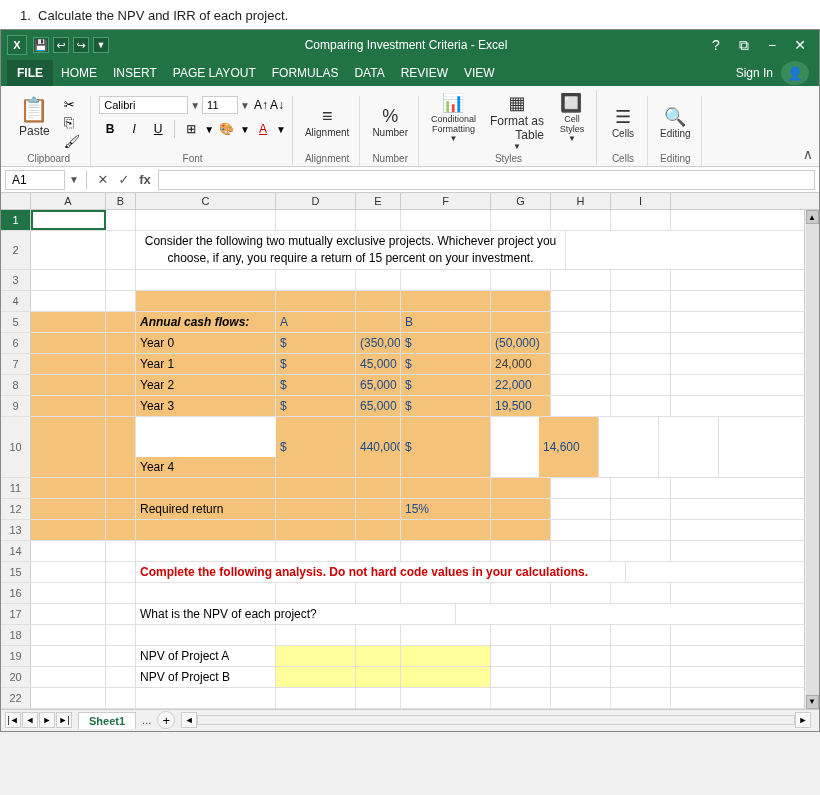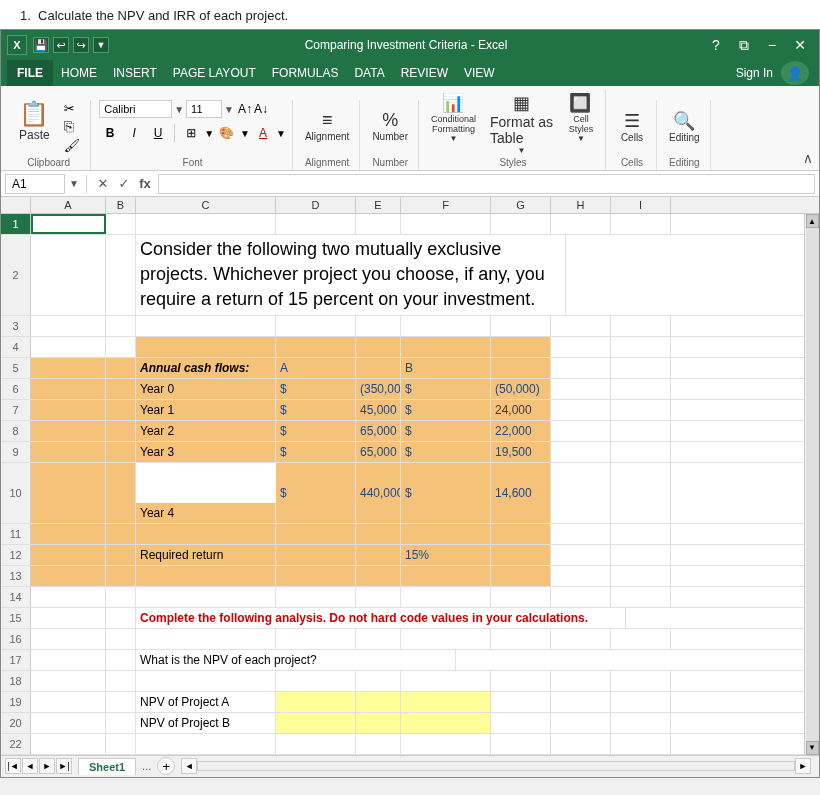--- a/index.html
+++ b/index.html
@@ -149,21 +149,21 @@
       font-size: 11px;
       padding: 1px 4px;
       cursor: pointer;
       border-radius: 2px;
       white-space: nowrap;
     }
     .font-name-box {
       border: 1px solid #ccc;
       padding: 2px 4px;
       font-size: 11px;
-      width: 73px;
+      width: 89px;
       background: white;
     }
     .font-size-box {
       border: 1px solid #ccc;
       padding: 2px 4px;
       font-size: 11px;
       width: 36px;
       background: white;
     }
     .font-controls {
@@ -475,21 +475,21 @@
 
     <div class="ribbon-group">
       <div class="ribbon-group-content" style="gap:6px;">
         <div class="ribbon-btn" style="min-height:52px;">
           <span style="font-size:18px;">📊</span>
           <span style="font-size:9px;text-align:center;">Conditional<br>Formatting</span>
           <span style="font-size:8px;">▼</span>
         </div>
         <div class="ribbon-btn" style="min-height:52px;">
           <span style="font-size:18px;">▦</span>
-          <span style="font-size:14px;text-align:left;">Format as<br>Table</span>
+          <span style="font-size:12px;text-align:right;">Format as<br>Table</span>
           <span style="font-size:8px;">▼</span>
         </div>
         <div class="ribbon-btn" style="min-height:52px;">
           <span style="font-size:18px;">🔲</span>
           <span style="font-size:9px;text-align:center;">Cell<br>Styles</span>
           <span style="font-size:8px;">▼</span>
         </div>
       </div>
       <div class="ribbon-label">Styles</div>
     </div>
@@ -556,21 +556,21 @@
           <div class="cell col-f"></div>
           <div class="cell col-g"></div>
           <div class="cell col-h"></div>
           <div class="cell col-i"></div>
         </div>
 
         <div class="grid-row" style="min-height:38px;">
           <div class="row-num">2</div>
           <div class="cell col-a"></div>
           <div class="cell col-b"></div>
-          <div class="cell" style="width:430px;min-width:430px;font-size:18px;white-space:normal;line-height:1.4;">Consider the following two mutually exclusive projects.  Whichever project you choose, if any, you require a return of 15 percent on your investment.</div>
+          <div class="cell" style="width:430px;min-width:430px;font-size:12px;white-space:normal;line-height:1.4;text-align:center;">Consider the following two mutually exclusive projects.  Whichever project you choose, if any, you require a return of 15 percent on your investment.</div>
         </div>
 
         <div class="grid-row">
           <div class="row-num">3</div>
           <div class="cell col-a"></div>
           <div class="cell col-b"></div>
           <div class="cell col-c"></div>
           <div class="cell col-d"></div>
           <div class="cell col-e"></div>
           <div class="cell col-f"></div>
@@ -658,21 +658,21 @@
         </div>
 
         <div class="grid-row">
           <div class="row-num">10</div>
           <div class="cell col-a" style="background:#f5c27a;"></div>
           <div class="cell col-b" style="background:#f5c27a;"></div>
           <div class="cell col-c" style="background:#f5c27a;margin-top:40px;">Year 4</div>
           <div class="cell col-d" style="background:#f5c27a; color:#1a4a8a; text-align:center;">$</div>
           <div class="cell col-e" style="background:#f5c27a; color:#1a4a8a; text-align:right;">440,000</div>
           <div class="cell col-f" style="background:#f5c27a; color:#1a4a8a; text-align:center;">$</div>
-          <div class="cell col-g" style="background:#f5c27a; color:#1a4a8a; text-align:right;">14,600</div>
+          <div class="cell col-g" style="background:#f5c27a; color:#1a4a8a; text-align:right;margin-left:48px;">14,600</div>
           <div class="cell col-h"></div>
           <div class="cell col-i"></div>
         </div>
 
         <div class="grid-row">
           <div class="row-num">11</div>
           <div class="cell col-a" style="background:#f5c27a;"></div>
           <div class="cell col-b" style="background:#f5c27a;"></div>
           <div class="cell col-c" style="background:#f5c27a;"></div>
           <div class="cell col-d" style="background:#f5c27a;"></div>

